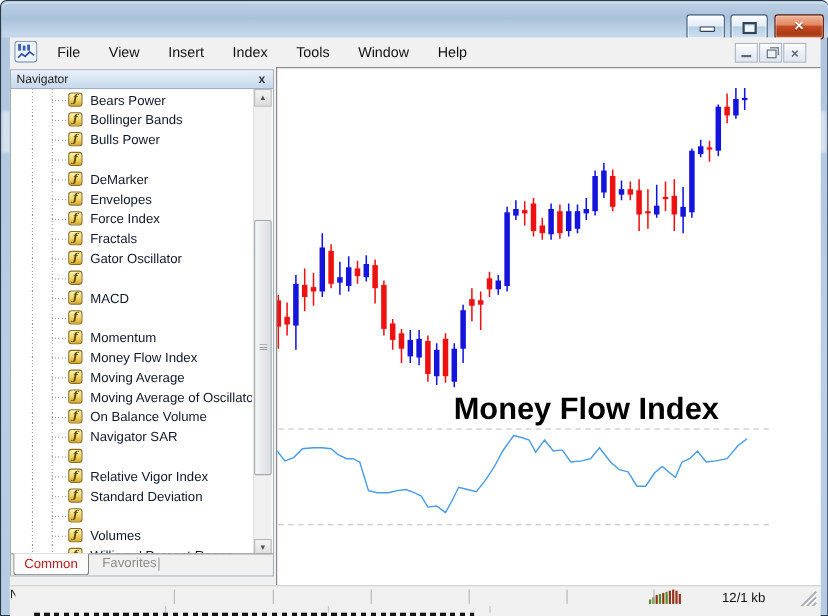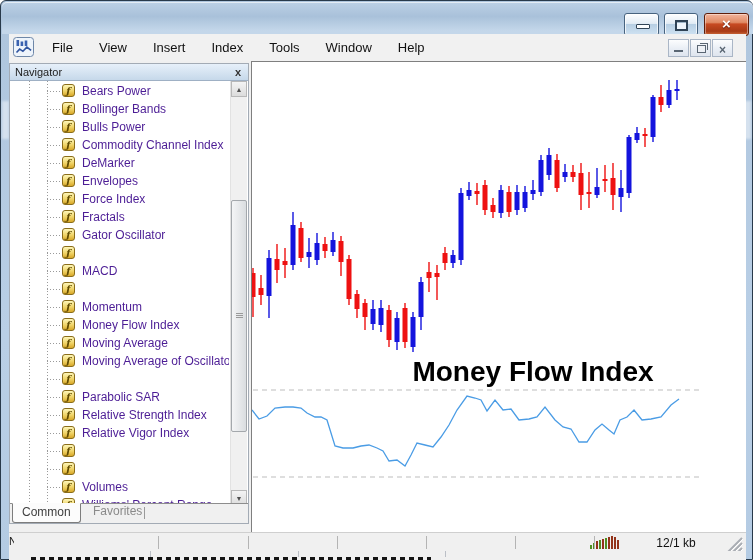--- a/index.html
+++ b/index.html
@@ -48,34 +48,34 @@
   .nav-body{position:absolute;left:0;top:17px;right:0;height:425px;background:#fff;overflow:hidden;}
   .vdots{position:absolute;top:0;bottom:0;width:1px;
     background:repeating-linear-gradient(to bottom,#9a9a9a 0 1px,transparent 1px 3px);}
   .tree-row{position:relative;height:18px;line-height:18px;white-space:nowrap;width:219px;overflow:hidden;}
   .stub{position:absolute;left:37px;top:9px;width:14px;height:1px;
     background:repeating-linear-gradient(to right,#9a9a9a 0 1px,transparent 1px 3px);}
   .ficon{position:absolute;left:52px;top:2px;width:13px;height:13px;border:1px solid #8a6d1a;border-radius:3px;
     background:linear-gradient(#fdf6b8,#f0d468 55%,#d9a828);box-sizing:border-box;
     font-family:"DejaVu Serif",serif;font-style:italic;font-weight:bold;font-size:10px;
     color:#5f4a00;text-align:center;line-height:11px;}
-  .tree-label{position:absolute;left:72px;font-size:12px;color:#4c1d95;}
+  .tree-label{position:absolute;left:72px;font-size:12px;color:#0f172a;}
   
   .sb{position:absolute;left:220px;top:0;width:17px;height:425px;background:#f0f0f0;border-left:1px solid #e2e2e2;box-sizing:border-box;}
   .sb-btn{position:absolute;left:0;width:16px;height:16px;background:linear-gradient(#f4f4f4,#dcdcdc);
     border:1px solid #b8b8b8;box-sizing:border-box;color:#505050;font-size:7px;text-align:center;line-height:15px;}
   .sb-thumb{position:absolute;left:0;width:16px;background:linear-gradient(to right,#f4f5f6,#dadde0);
     border:1px solid #a4a8ac;border-radius:2px;box-sizing:border-box;}
   .sb-grip{position:absolute;left:4px;top:50%;margin-top:-3px;width:7px;height:6px;
     background:repeating-linear-gradient(to bottom,#9a9a9a 0 1px,transparent 1px 2px);}
   
   .nav-tabs{position:absolute;left:0;right:0;bottom:0;height:19px;background:#f0f0f0;border-top:1px solid #8d8d8d;}
   .tab{position:absolute;top:-1px;height:18px;line-height:17px;font-size:12px;padding:0 9px;cursor:default;}
   .tab.active{background:#fcfcfc;border:1px solid #7d7d7d;border-top:1px solid #fcfcfc;
-    border-radius:0 0 3px 3px;color:#404040;}
+    border-radius:0 0 3px 3px;color:#b91c1c;}
   .tab.inactive{color:#8a8a8a;border:none;}
   .tab-div{position:absolute;top:3px;width:1px;height:12px;background:#9a9a9a;}
   
   .chart{position:absolute;left:242px;top:0;width:495px;height:471px;background:#fff;
     border-left:1px solid #7f7f7f;border-top:1px solid #7f7f7f;box-sizing:border-box;}
   .chart svg{position:absolute;left:0;top:0;}
   .mfi-title{position:absolute;left:150px;top:294px;width:262px;text-align:center;
     font-size:28px;font-weight:bold;color:#000;letter-spacing:0px;}
   
   .statusbar{position:absolute;left:8px;top:531px;width:737px;height:19px;background:#f0f0f0;
@@ -161,21 +161,20 @@
               <span class="tree-label">Bollinger Bands</span>
             </div>
             <div class="tree-row">
               <span class="stub"></span>
               <span class="ficon">ƒ</span>
               <span class="tree-label">Bulls Power</span>
             </div>
             <div class="tree-row">
               <span class="stub"></span>
               <span class="ficon">ƒ</span>
-              <span class="tree-label">Commodity Channel Index</span>
             </div>
             <div class="tree-row">
               <span class="stub"></span>
               <span class="ficon">ƒ</span>
               <span class="tree-label">DeMarker</span>
             </div>
             <div class="tree-row">
               <span class="stub"></span>
               <span class="ficon">ƒ</span>
               <span class="tree-label">Envelopes</span>
@@ -224,39 +223,40 @@
               <span class="tree-label">Moving Average</span>
             </div>
             <div class="tree-row">
               <span class="stub"></span>
               <span class="ficon">ƒ</span>
               <span class="tree-label">Moving Average of Oscillator</span>
             </div>
             <div class="tree-row">
               <span class="stub"></span>
               <span class="ficon">ƒ</span>
-            </div>
-            <div class="tree-row">
-              <span class="stub"></span>
-              <span class="ficon">ƒ</span>
-              <span class="tree-label">Parabolic SAR</span>
-            </div>
-            <div class="tree-row">
-              <span class="stub"></span>
-              <span class="ficon">ƒ</span>
-              <span class="tree-label">Relative Strength Index</span>
+              <span class="tree-label">On Balance Volume</span>
+            </div>
+            <div class="tree-row">
+              <span class="stub"></span>
+              <span class="ficon">ƒ</span>
+              <span class="tree-label">Navigator SAR</span>
+            </div>
+            <div class="tree-row">
+              <span class="stub"></span>
+              <span class="ficon">ƒ</span>
             </div>
             <div class="tree-row">
               <span class="stub"></span>
               <span class="ficon">ƒ</span>
               <span class="tree-label">Relative Vigor Index</span>
             </div>
             <div class="tree-row">
               <span class="stub"></span>
               <span class="ficon">ƒ</span>
+              <span class="tree-label">Standard Deviation</span>
             </div>
             <div class="tree-row">
               <span class="stub"></span>
               <span class="ficon">ƒ</span>
             </div>
             <div class="tree-row">
               <span class="stub"></span>
               <span class="ficon">ƒ</span>
               <span class="tree-label">Volumes</span>
             </div>

